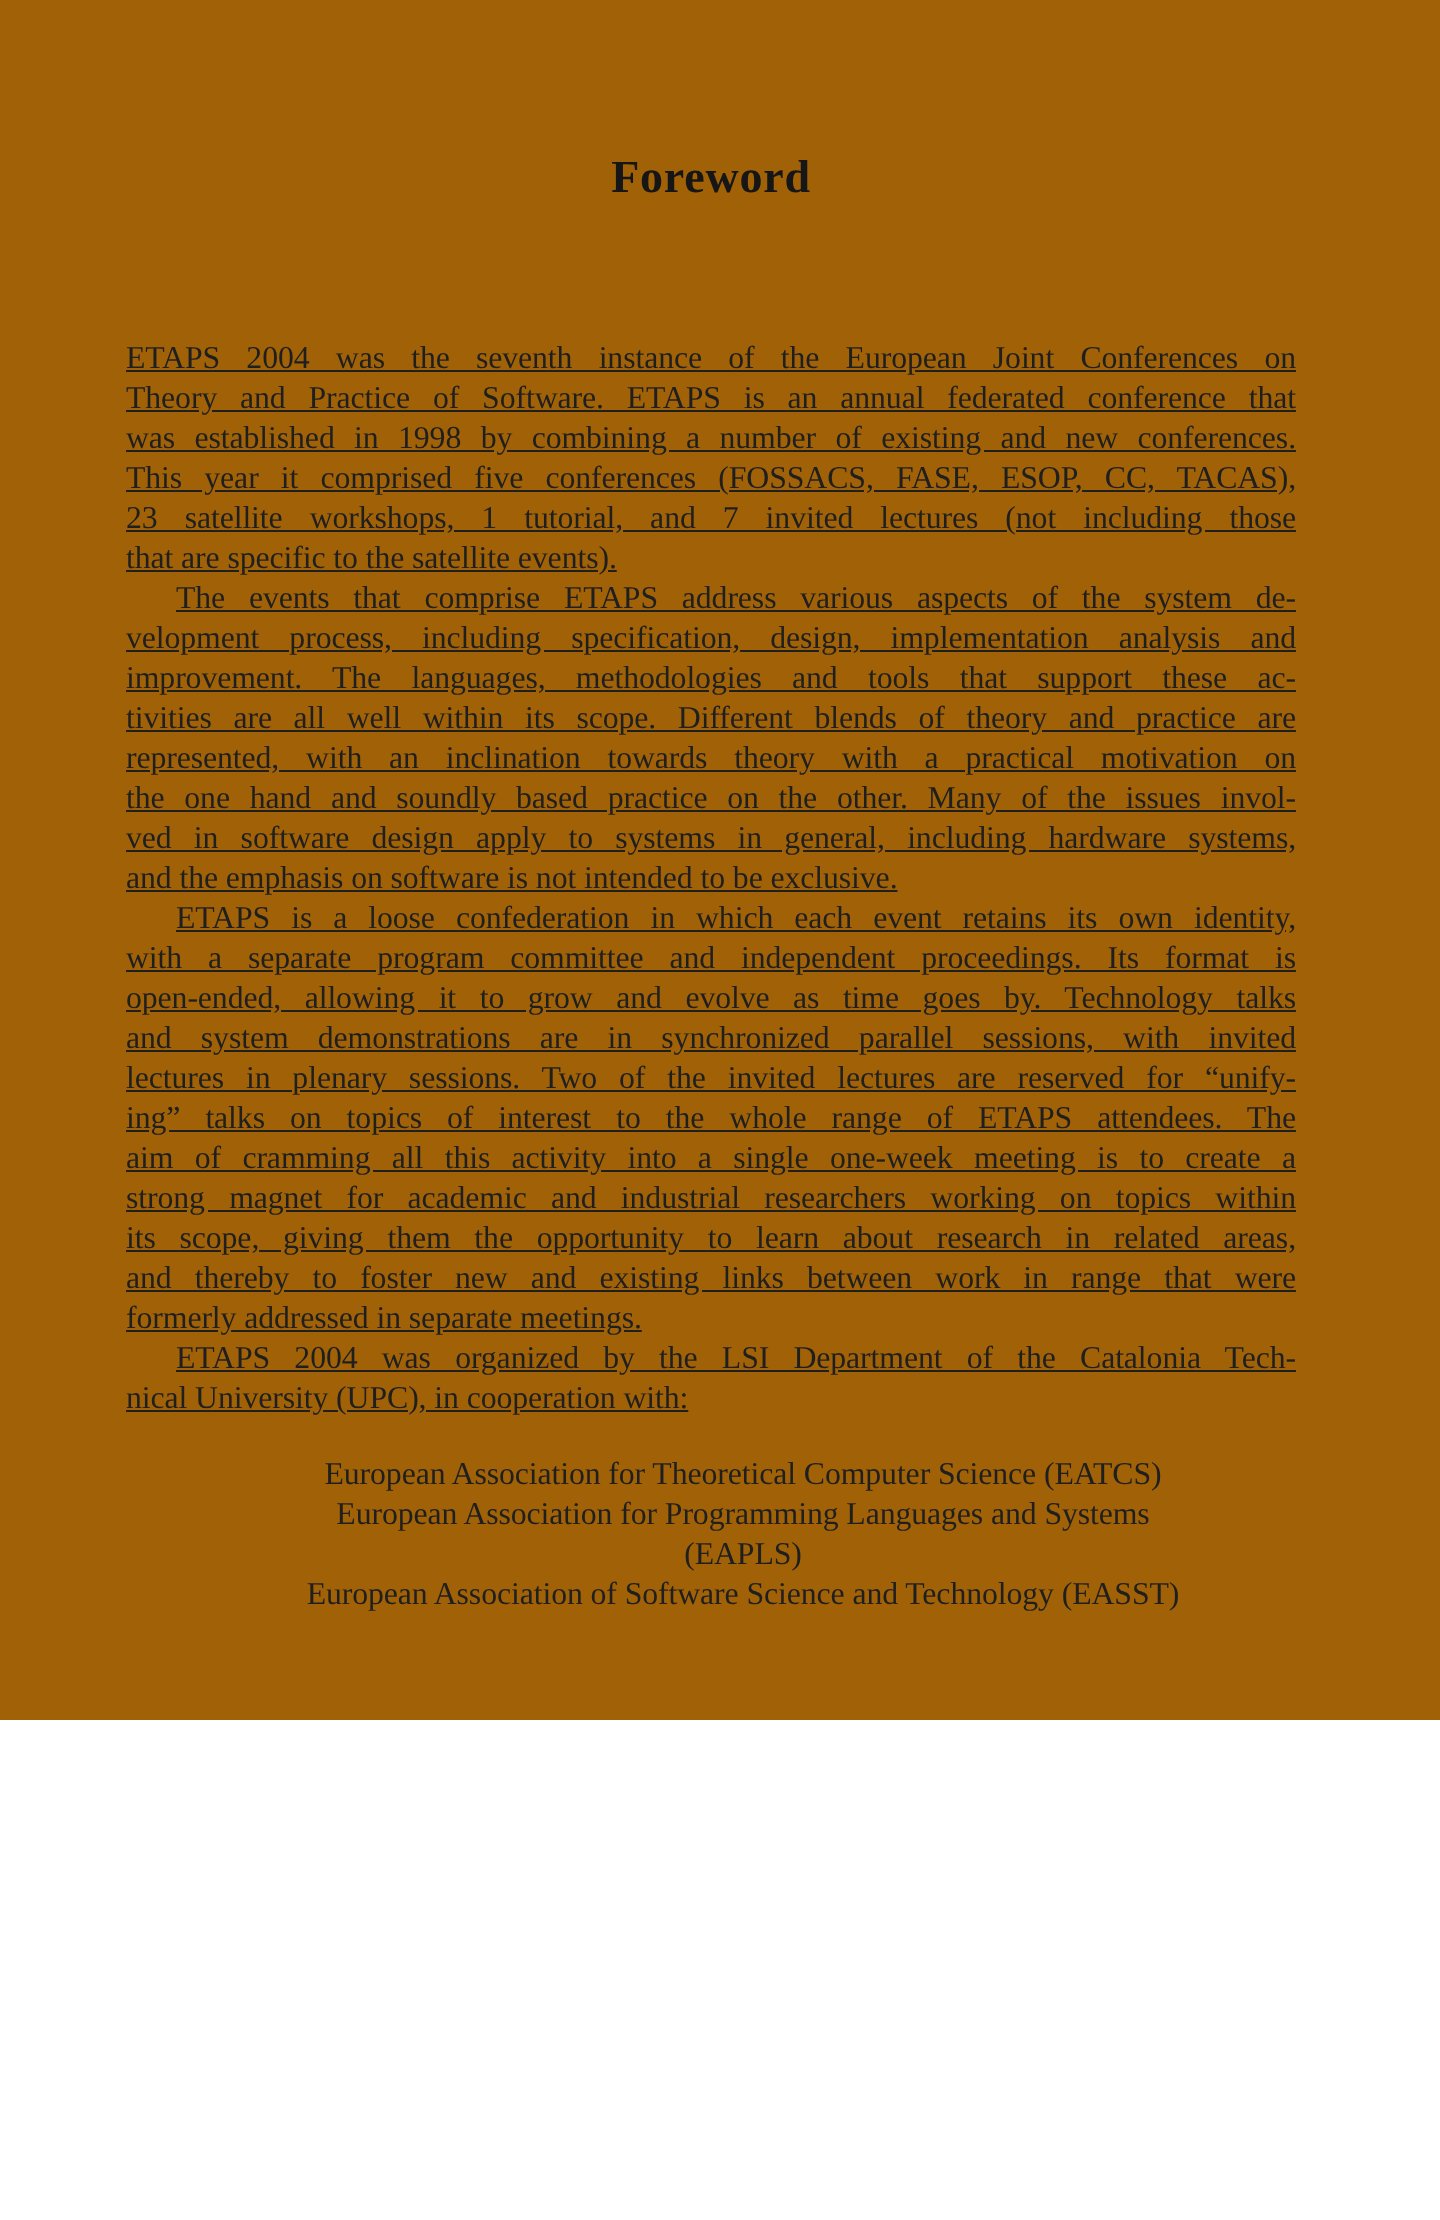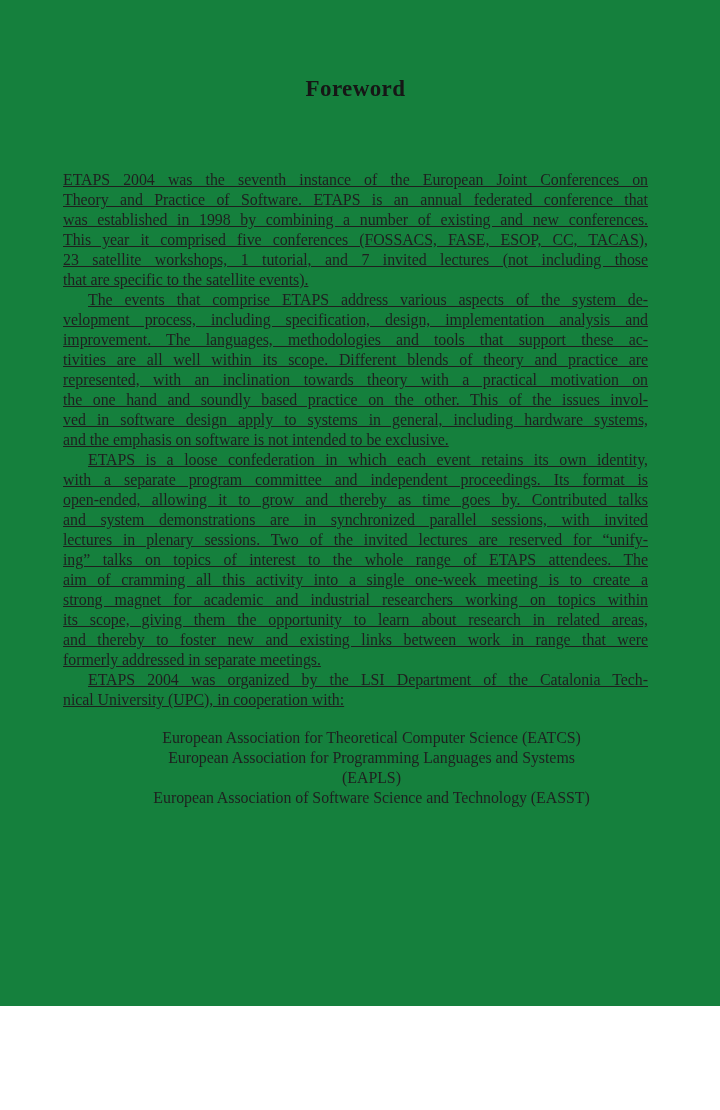--- a/index.html
+++ b/index.html
@@ -10,22 +10,22 @@
     width: 720px;
     height: 1110px;
     background: #ffffff;
     font-family: "Liberation Serif", "DejaVu Serif", serif;
     color: #1f1f1f;
     overflow: hidden;
   }
   .page {
     position: relative;
     width: 720px;
-    height: 1006px;
-    background: #15803d;
+    height: 860px;
+    background: #a16207;
   }
   .title {
     position: absolute;
     top: 76px;
     left: 63px;
     width: 585px;
     margin: 0;
     text-align: center;
     font-size: 23px;
     font-weight: bold;
@@ -79,28 +79,28 @@
           <div class="line">This year it comprised five conferences (FOSSACS, FASE, ESOP, CC, TACAS),</div>
           <div class="line">23 satellite workshops, 1 tutorial, and 7 invited lectures (not including those</div>
           <div class="line last">that are specific to the satellite events).</div>
         </div>
         <div class="para">
           <div class="line indent">The events that comprise ETAPS address various aspects of the system de-</div>
           <div class="line">velopment process, including specification, design, implementation analysis and</div>
           <div class="line">improvement. The languages, methodologies and tools that support these ac-</div>
           <div class="line">tivities are all well within its scope. Different blends of theory and practice are</div>
           <div class="line">represented, with an inclination towards theory with a practical motivation on</div>
-          <div class="line">the one hand and soundly based practice on the other. This of the issues invol-</div>
+          <div class="line">the one hand and soundly based practice on the other. Many of the issues invol-</div>
           <div class="line">ved in software design apply to systems in general, including hardware systems,</div>
           <div class="line last">and the emphasis on software is not intended to be exclusive.</div>
         </div>
         <div class="para">
           <div class="line indent">ETAPS is a loose confederation in which each event retains its own identity,</div>
           <div class="line">with a separate program committee and independent proceedings. Its format is</div>
-          <div class="line">open-ended, allowing it to grow and thereby as time goes by. Contributed talks</div>
+          <div class="line">open-ended, allowing it to grow and evolve as time goes by. Technology talks</div>
           <div class="line">and system demonstrations are in synchronized parallel sessions, with invited</div>
           <div class="line">lectures in plenary sessions. Two of the invited lectures are reserved for “unify-</div>
           <div class="line">ing” talks on topics of interest to the whole range of ETAPS attendees. The</div>
           <div class="line">aim of cramming all this activity into a single one-week meeting is to create a</div>
           <div class="line">strong magnet for academic and industrial researchers working on topics within</div>
           <div class="line">its scope, giving them the opportunity to learn about research in related areas,</div>
           <div class="line">and thereby to foster new and existing links between work in range that were</div>
           <div class="line last">formerly addressed in separate meetings.</div>
         </div>
         <div class="para">

